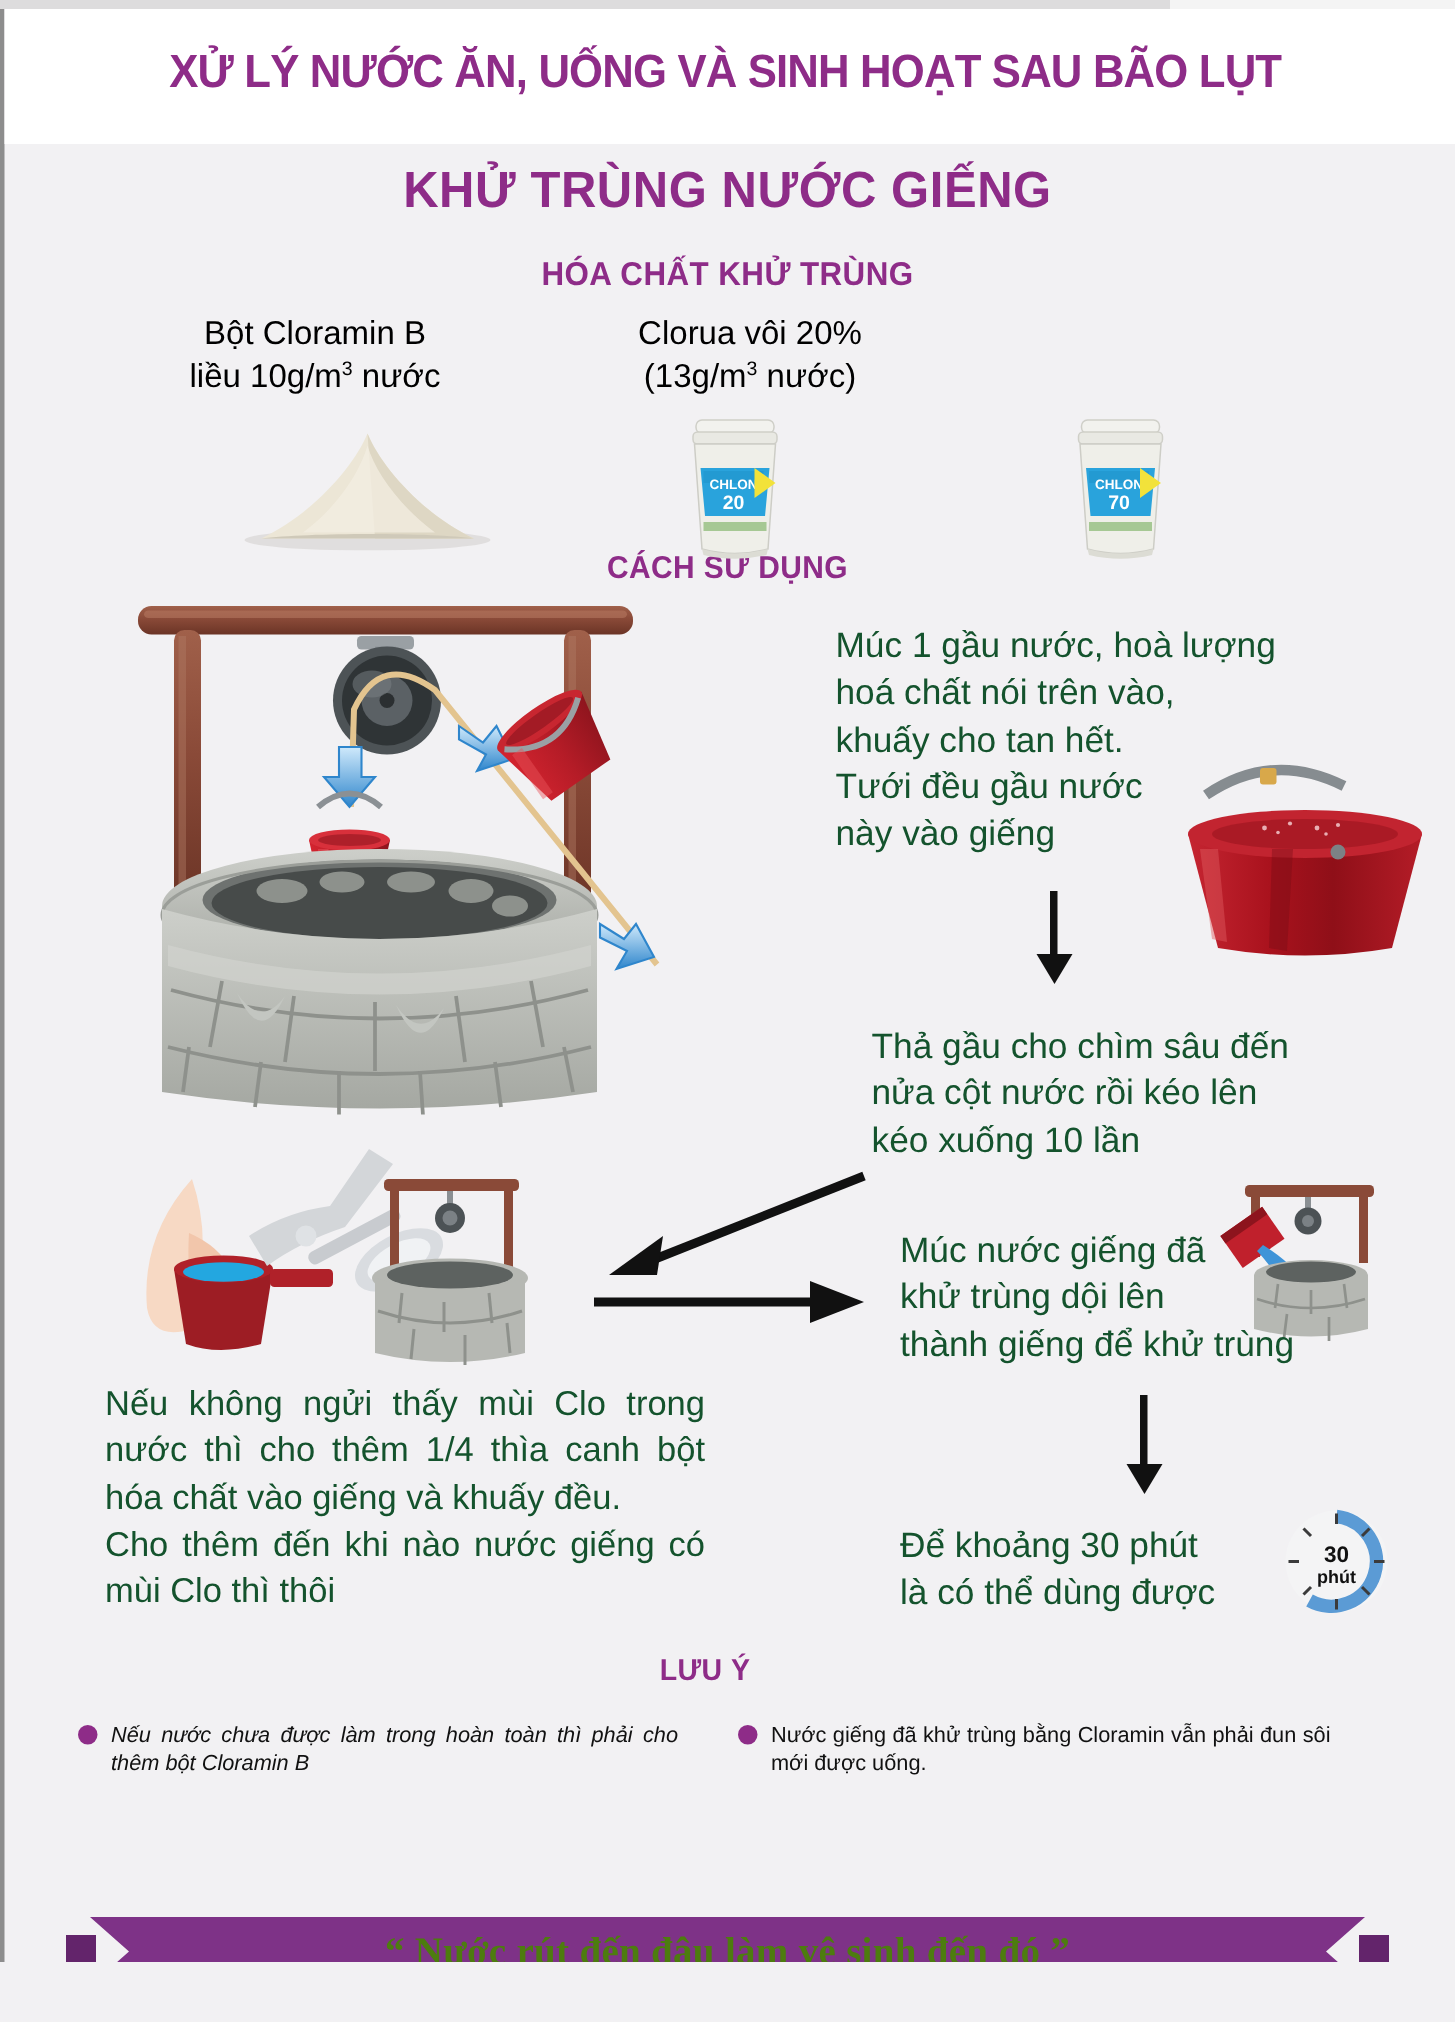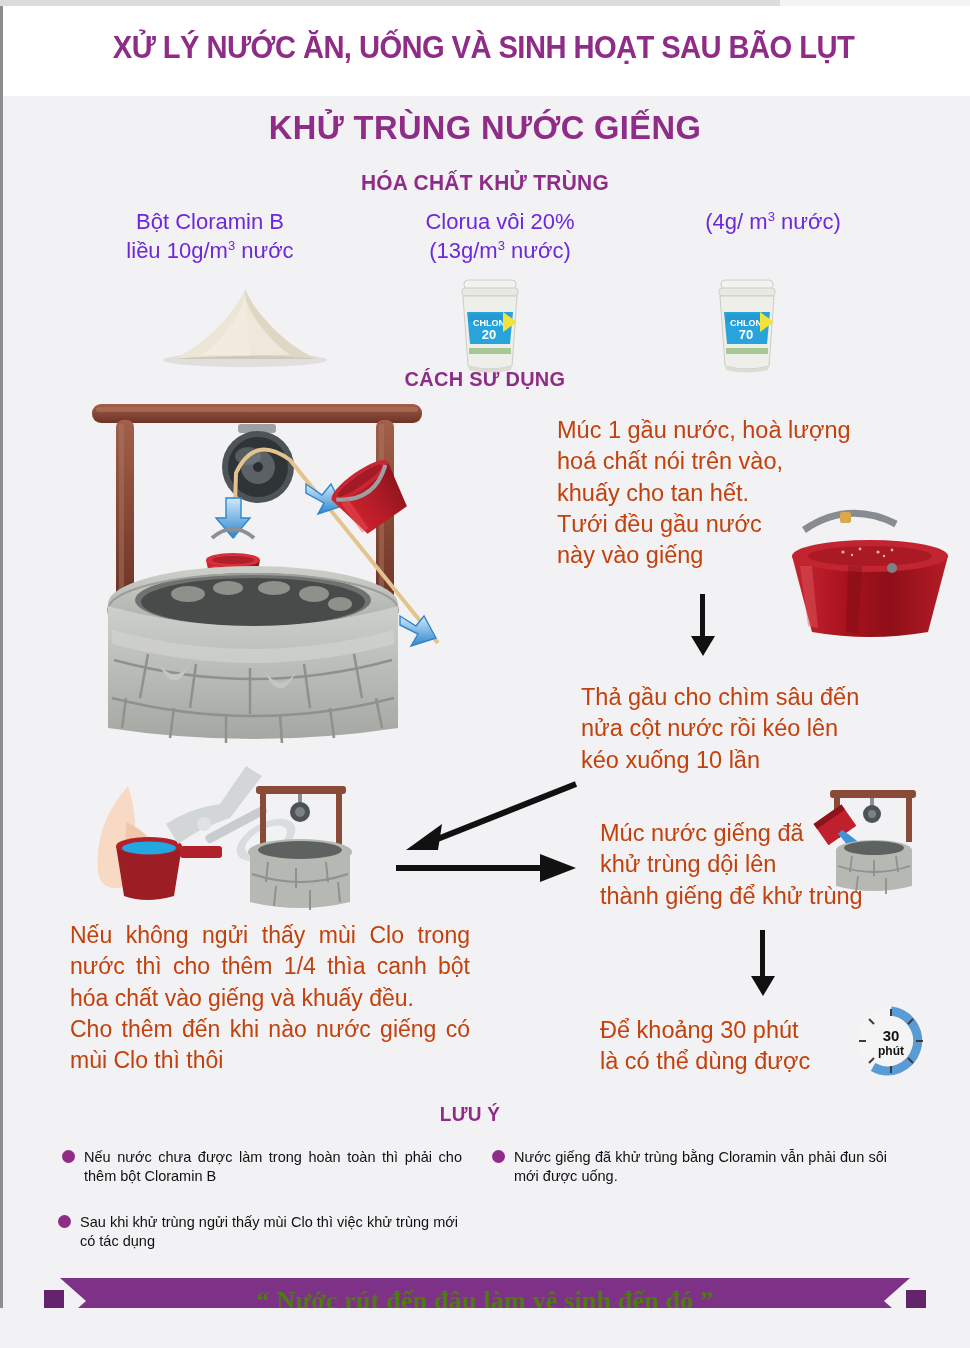--- a/index.html
+++ b/index.html
@@ -29,39 +29,39 @@
   }
   .sec-head{
     position:absolute;text-align:center;color:#8e2c88;font-weight:bold;
     transform:scaleX(0.95);transform-origin:center;
   }
   #hoachat{left:0;top:170px;width:970px;font-size:22px;letter-spacing:0.3px;}
   #cachsd{left:0;top:367px;width:970px;font-size:21px;letter-spacing:0.3px;}
   #luuy{left:380px;top:1103px;width:180px;font-size:20px;letter-spacing:0.3px;}
 
   
-  .chem{position:absolute;text-align:center;color:#6d28d9;font-size:22px;line-height:1.30;}
+  .chem{position:absolute;text-align:center;color:#000000;font-size:22px;line-height:1.30;}
   .chem sup{font-size:13px;vertical-align:super;}
   #chem0{left:60px;top:208px;width:300px;}
   #chem1{left:370px;top:208px;width:260px;}
   #chem2{left:638px;top:208px;width:270px;}
 
   
-  .btxt{position:absolute;color:#c2410c;font-size:23.5px;line-height:1.33;white-space:pre-line;}
+  .btxt{position:absolute;color:#14532d;font-size:23.5px;line-height:1.33;white-space:pre-line;}
   #step1{left:557px;top:415px;width:330px;}
   #step2{left:557px;top:682px;width:330px;margin-left:24px;}
   #step3{left:600px;top:818px;width:320px;}
   #step4{left:600px;top:1015px;width:250px;}
   #smelltxt{left:70px;top:920px;width:400px;text-align:justify;text-justify:inter-word;font-size:23px;line-height:1.36;}
 
   
   .note{position:absolute;font-size:14.5px;line-height:1.30;color:#111;}
   .note .bullet{position:absolute;left:0;top:2px;width:13px;height:13px;border-radius:50%;background:#8e2c88;}
   .note .ntext{display:block;margin-left:22px;text-align:justify;}
-  #n0{left:62px;top:1148px;width:400px;}
+  #n0{left:52px;top:1148px;width:400px;font-style:italic;}
   #n1{left:58px;top:1213px;width:400px;}
   #n2{left:492px;top:1148px;width:395px;}
   #n3{left:492px;top:1206px;width:395px;}
   .ribbon-inner{position:absolute;left:60px;top:1278px;width:850px;height:46px;background:#7e3287;
     clip-path:polygon(0 0,100% 0,calc(100% - 26px) 50%,100% 100%,0 100%,26px 50%);}
   .ribbon-text{position:absolute;left:60px;top:1278px;width:850px;height:46px;
     display:flex;align-items:center;justify-content:center;
     color:#4d7c0f;font-family:"Liberation Serif",serif;font-weight:bold;font-size:26px;letter-spacing:0.2px;}
   .ribbon-fold-l{position:absolute;left:44px;top:1290px;width:20px;height:22px;background:#63246b;
     clip-path:polygon(0 0,100% 0,100% 100%,0 100%);}
@@ -108,21 +108,20 @@
 
   <div class="chem" id="chem0">
     <div>Bột Cloramin B</div>
     <div><span>liều 10g/m</span><sup>3</sup><span> nước</span></div>
   </div>
   <div class="chem" id="chem1">
     <div>Clorua vôi 20%</div>
     <div><span>(13g/m</span><sup>3</sup><span> nước)</span></div>
   </div>
   <div class="chem" id="chem2">
-    <div><span>(4g/ m</span><sup>3</sup><span> nước)</span></div>
   </div>
 
   <svg class="ill" id="powder" viewBox="0 0 190 82">
     <ellipse cx="95" cy="75" rx="82" ry="7" fill="#d8d6d4" opacity=".7"></ellipse>
     <path d="M95 4 C104 26 132 58 166 74 L24 74 C58 58 86 26 95 4 Z" fill="#ece6d6"></path>
     <path d="M95 4 C104 26 132 58 166 74 L100 74 Z" fill="#ded7c4"></path>
     <path d="M95 12 C100 30 118 54 140 70 L52 70 C74 54 90 30 95 12 Z" fill="#f3eee2" opacity=".75"></path>
     <path d="M24 74 C55 70 140 70 166 74 L24 74 Z" fill="#cfc9b9"></path>
   </svg>
 
@@ -378,24 +377,20 @@
 thành giếng để khử trùng</div>
   <div class="btxt" id="step4">Để khoảng 30 phút
 là có thể dùng được</div>
   <div class="btxt" id="smelltxt">Nếu không ngửi thấy mùi Clo trong nước thì cho thêm 1/4 thìa canh bột hóa chất vào giếng và khuấy đều.
 Cho thêm đến khi nào nước giếng có mùi Clo thì thôi</div>
 
   <div class="note" id="n0">
     <span class="bullet"></span>
     <span class="ntext">Nếu nước chưa được làm trong hoàn toàn thì phải cho thêm bột Cloramin B</span>
   </div>
-  <div class="note" id="n1">
-    <span class="bullet"></span>
-    <span class="ntext">Sau khi khử trùng ngửi thấy mùi Clo thì việc khử trùng mới có tác dụng</span>
-  </div>
   <div class="note" id="n2">
     <span class="bullet"></span>
     <span class="ntext">Nước giếng đã khử trùng bằng Cloramin vẫn phải đun sôi mới được uống.</span>
   </div>
 
   <div class="ribbon-fold-l"></div>
   <div class="ribbon-fold-r"></div>
   <div class="ribbon-inner"></div>
   <div class="ribbon-text">“ Nước rút đến đâu làm vệ sinh đến đó  ”</div>
 

